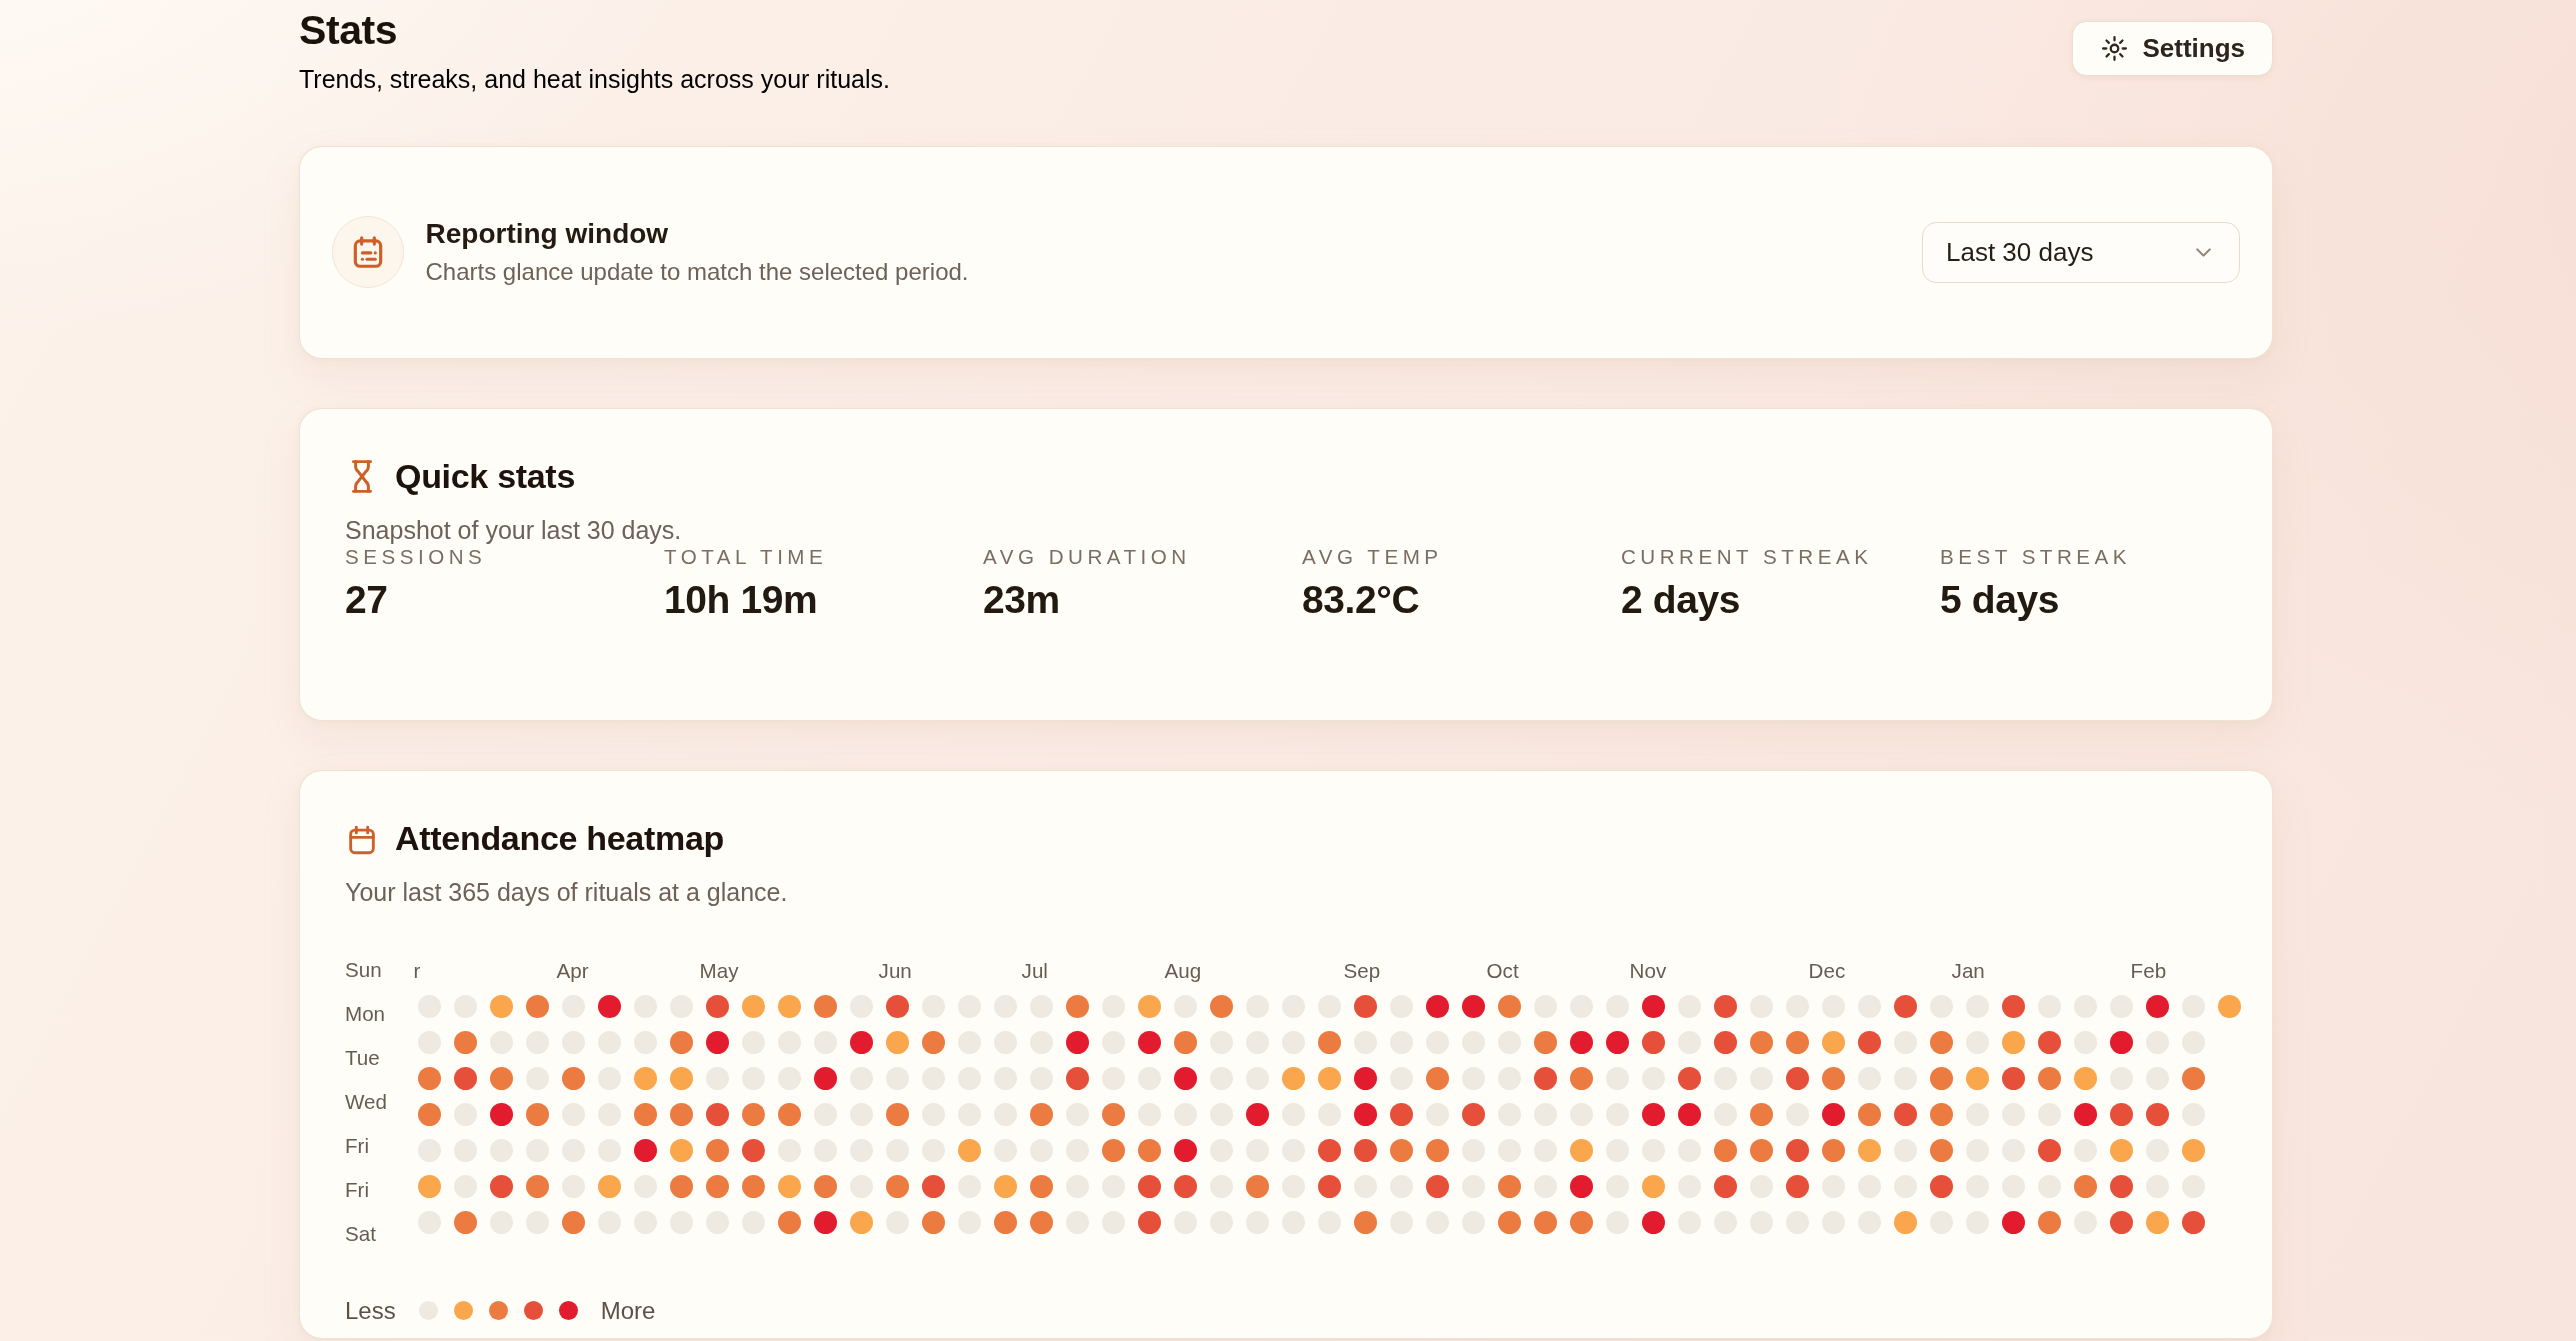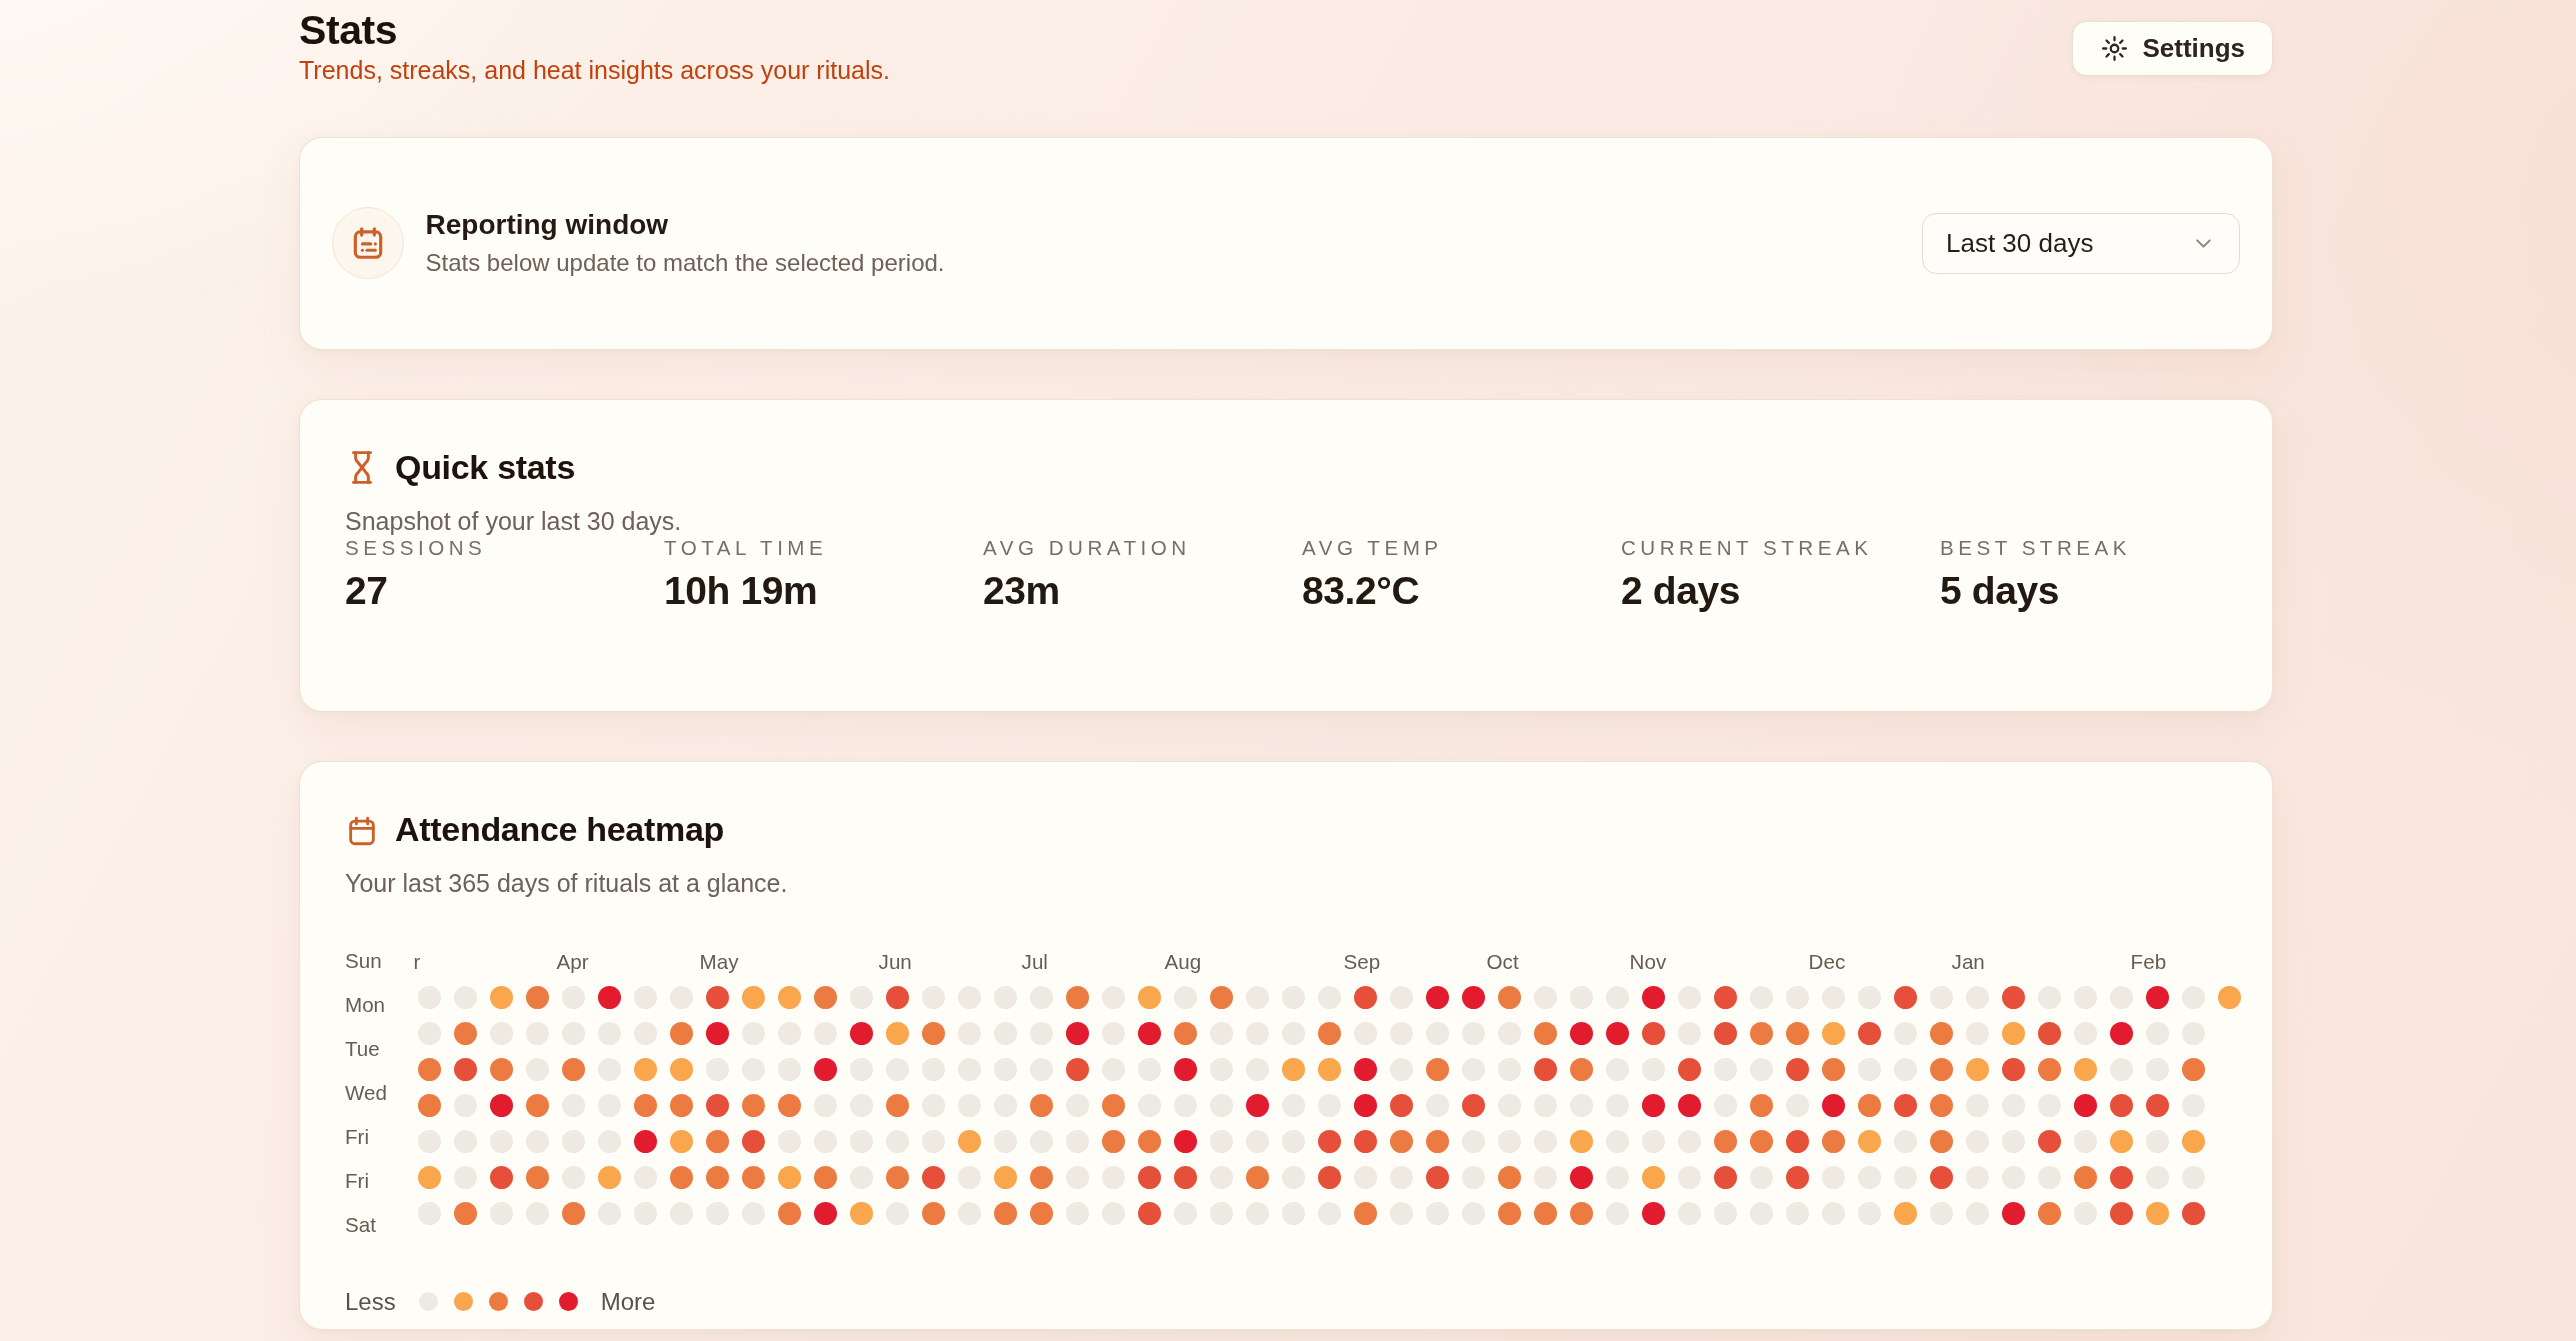--- a/index.html
+++ b/index.html
@@ -9,21 +9,21 @@
     color:#241a12;
     background:
       radial-gradient(1431px 805px at -5% -10%, rgba(255,253,248,0.95), rgba(255,253,248,0) 60%),
       radial-gradient(1968px 1252px at 112% 15%, rgba(246,214,204,0.55), rgba(246,214,204,0) 55%),
       linear-gradient(118deg, #fcf2ea 0%, #faece5 45%, #f8e5dd 100%);
   }
   .container { width:1974px; margin-left:299px; padding-top:7.2px; }
 
   .page-header { display:flex; justify-content:space-between; align-items:flex-start; }
   h1 { font-size:41px; font-weight:700; color:#1b120c; letter-spacing:-0.4px; line-height:1.15; }
-  .page-sub { font-size:25px; color:#c2410c; line-height:1.3; }
+  .page-sub { font-size:25px; color:#000000; margin-top:9px; line-height:1.3; }
 
   .btn-settings {
     margin-top:14.3px; display:flex; align-items:center; gap:13.4px;
     height:55px; padding:0 27px; border-radius:14.3px;
     background:#fffdf8; border:1.8px solid #e9dfd0;
     box-shadow:0 1.8px 5.4px rgba(205,160,130,0.15);
     font-size:26px; font-weight:600; color:#2e241c; cursor:pointer;
   }
 
   .card {
@@ -101,21 +101,21 @@
             <path d="M8 3v4 M16 3v4"></path>
             <path d="M8.5 12.6h5.2"></path>
               <path d="M16.6 12.6h0.01"></path>
             <path d="M8.5 16.6h0.01"></path>
               <path d="M11.4 16.6h5.2"></path>
           </svg>
         </span>
       </div>
       <div>
         <div class="rw-title">Reporting window</div>
-        <div class="rw-desc">Stats below update to match the selected period.</div>
+        <div class="rw-desc">Charts glance update to match the selected period.</div>
       </div>
     </div>
     <div class="select">
       <span>Last 30 days</span>
       <span>
         <svg width="25" height="25" viewBox="0 0 24 24" fill="none" stroke="#90857a" stroke-width="2" stroke-linecap="round" stroke-linejoin="round">
             <path d="M6 9l6 6 6-6"></path>
           </svg>
       </span>
     </div>

